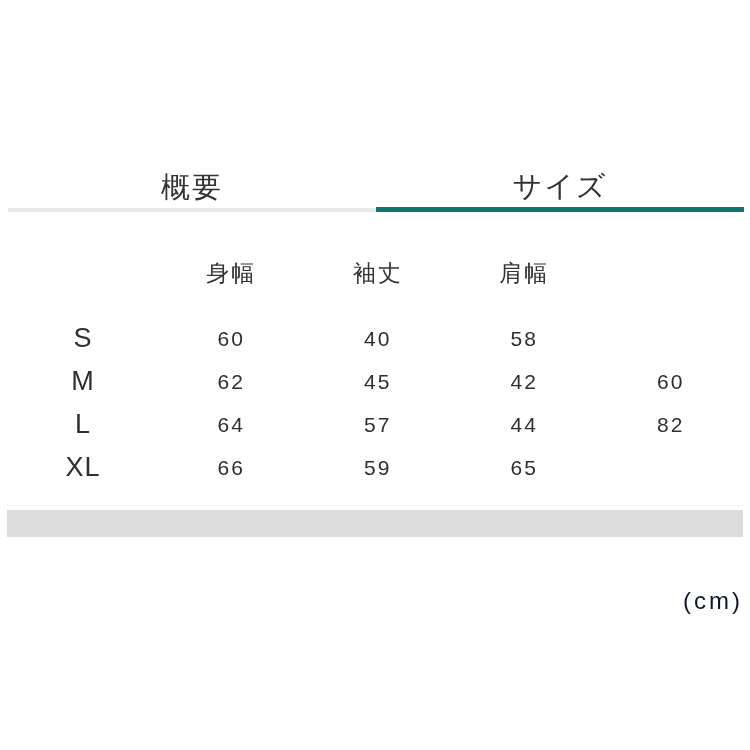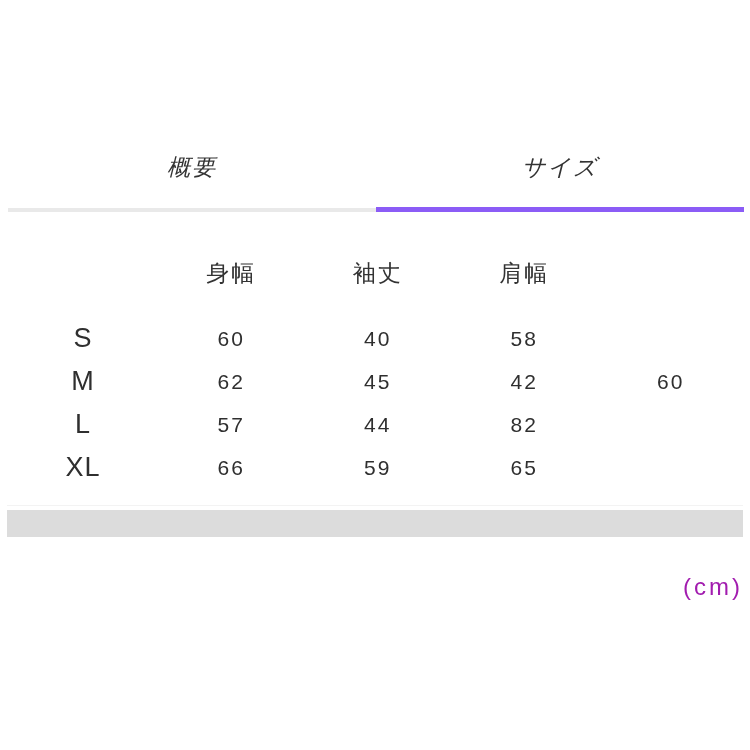--- a/index.html
+++ b/index.html
@@ -24,30 +24,29 @@
     width: 736px;
     display: flex;
   }
   .tab {
     flex: 1;
     box-sizing: border-box;
     height: 71px;
     padding-top: 11px;
     display: flex;
     justify-content: center;
-    align-items: flex-start;
-    font-size: 23px;
+    align-items: flex-end;
+    font-size: 29px;
     letter-spacing: 2px;
     color: #333333;
     border-bottom: 4px solid #e9e9e9;
     cursor: pointer;
-    font-style: italic;
   }
   .tab.active {
-    border-bottom: 5px solid #8b5cf6;
+    border-bottom: 5px solid #0f766e;
   }
 
   
   .thead {
     position: absolute;
     left: 8px;
     top: 258px;
     width: 736px;
     display: grid;
     grid-template-columns: 150px 1fr 1fr 1fr 1fr;
@@ -93,24 +92,24 @@
     position: absolute;
     left: 7px;
     top: 510px;
     width: 736px;
     height: 27px;
     background: #dcdcdc;
   }
   .unit {
     position: absolute;
     right: 7px;
-    top: 573px;
+    top: 587px;
     font-size: 24px;
     letter-spacing: 3px;
-    color: #a21caf;
+    color: #0f172a;
   }
 </style>
 </head>
 <body>
 
 <div class="tabs">
   <div class="tab">
     <span>概要</span>
   </div>
   <div class="tab active">
@@ -134,20 +133,21 @@
   </div>
   <div class="row">
     <div class="cell size">M</div>
     <div class="cell">62</div>
     <div class="cell">45</div>
     <div class="cell">42</div>
     <div class="cell">60</div>
   </div>
   <div class="row">
     <div class="cell size">L</div>
+    <div class="cell">64</div>
     <div class="cell">57</div>
     <div class="cell">44</div>
     <div class="cell">82</div>
   </div>
   <div class="row">
     <div class="cell size">XL</div>
     <div class="cell">66</div>
     <div class="cell">59</div>
     <div class="cell">65</div>
   </div>

